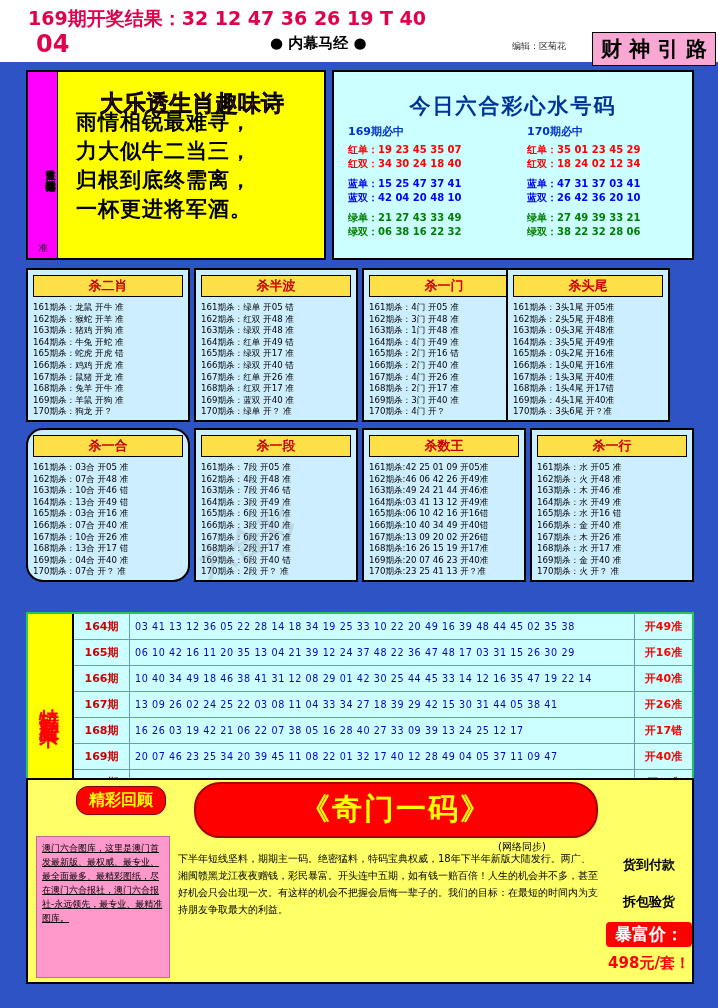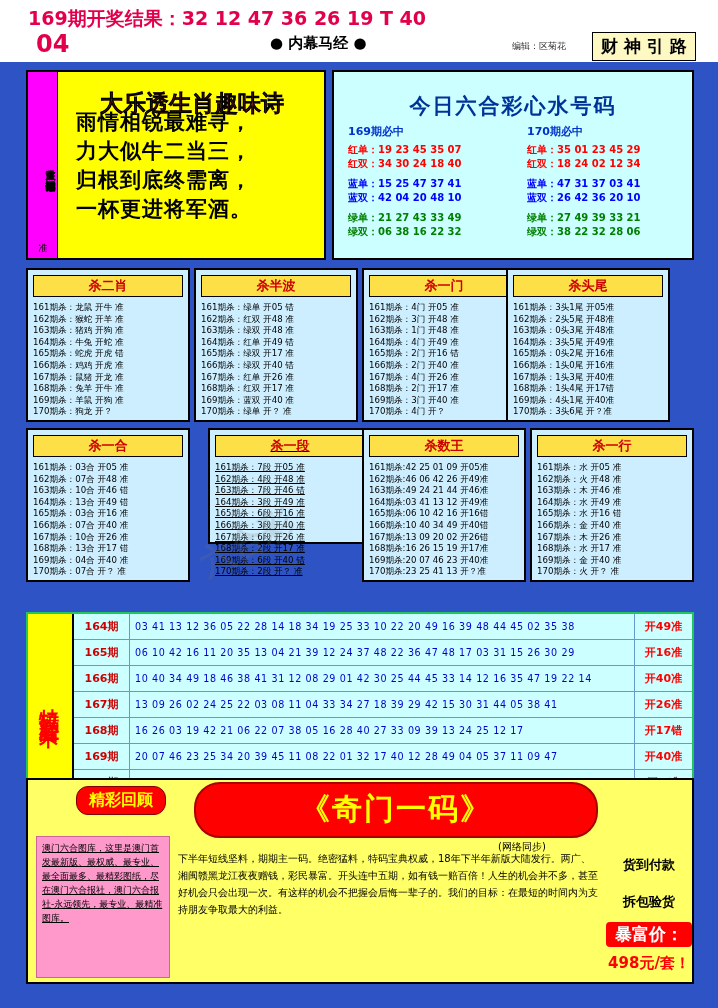--- a/index.html
+++ b/index.html
@@ -32,22 +32,22 @@
     position:absolute;left:270px;top:34px;
     font-size:15px;font-weight:bold;color:#000;
     white-space:nowrap;
   }
   .hdr-edit{
     position:absolute;left:512px;top:40px;
     font-size:9px;color:#333;white-space:nowrap;
   }
   .hdr-right{
     position:absolute;left:592px;top:32px;
-    font-size:17px;font-weight:bold;color:#000;
-    border:1px solid #000;padding:2px 8px;background:#fef9c3;
+    font-size:21px;font-weight:bold;color:#000;
+    border:1px solid #000;padding:2px 8px;background:#f9a8d4;
     white-space:nowrap;
   }
 
   
   .poem{
     position:absolute;left:26px;top:70px;width:300px;height:190px;
     background:#ffff00;border:2px solid #000;
     box-sizing:border-box;
   }
   .poem-side{
@@ -303,37 +303,37 @@
       <li>164期杀：3头5尾 开49准</li>
       <li>165期杀：0头2尾 开16准</li>
       <li>166期杀：1头0尾 开16准</li>
       <li>167期杀：1头3尾 开40准</li>
       <li>168期杀：1头4尾 开17错</li>
       <li>169期杀：4头1尾 开40准</li>
       <li>170期杀：3头6尾 开？准</li>
     </ul>
   </div>
 
-  <div class="kbox" style="left:26px;top:428px;width:164px;height:154px;">
+  <div class="kbox" style="left:26px;top:428px;width:164px;height:154px;border-radius:17px;">
     <div class="khead">杀一合</div>
     <ul>
       <li>161期杀：03合 开05 准</li>
       <li>162期杀：07合 开48 准</li>
       <li>163期杀：10合 开46 错</li>
       <li>164期杀：13合 开49 错</li>
       <li>165期杀：03合 开16 准</li>
       <li>166期杀：07合 开40 准</li>
       <li>167期杀：10合 开26 准</li>
       <li>168期杀：13合 开17 错</li>
       <li>169期杀：04合 开40 准</li>
       <li>170期杀：07合 开？ 准</li>
     </ul>
   </div>
 
-  <div class="kbox" style="left:208px;top:428px;width:164px;height:116px;text-decoration:underline;">
+  <div class="kbox" style="left:194px;top:428px;width:164px;height:154px;">
     <div class="khead">杀一段</div>
     <ul>
       <li>161期杀：7段 开05 准</li>
       <li>162期杀：4段 开48 准</li>
       <li>163期杀：7段 开46 错</li>
       <li>164期杀：3段 开49 准</li>
       <li>165期杀：6段 开16 准</li>
       <li>166期杀：3段 开40 准</li>
       <li>167期杀：6段 开26 准</li>
       <li>168期杀：2段 开17 准</li>

